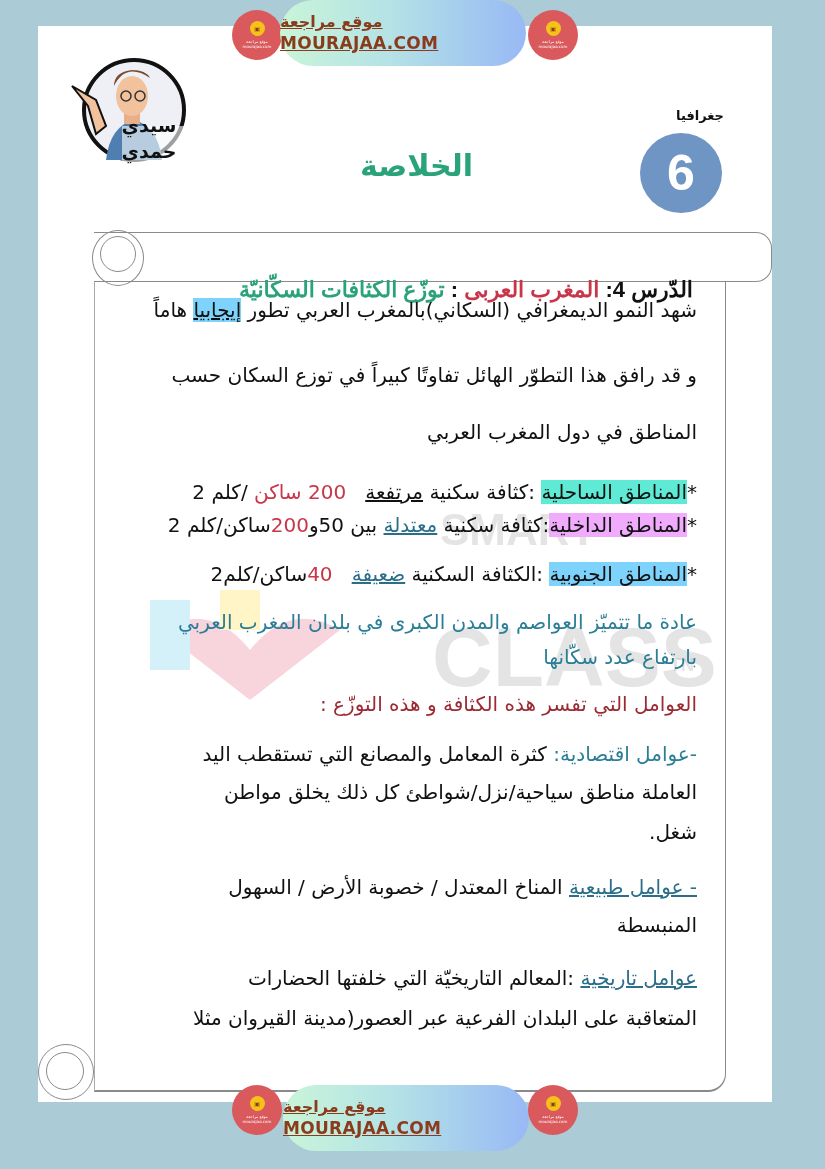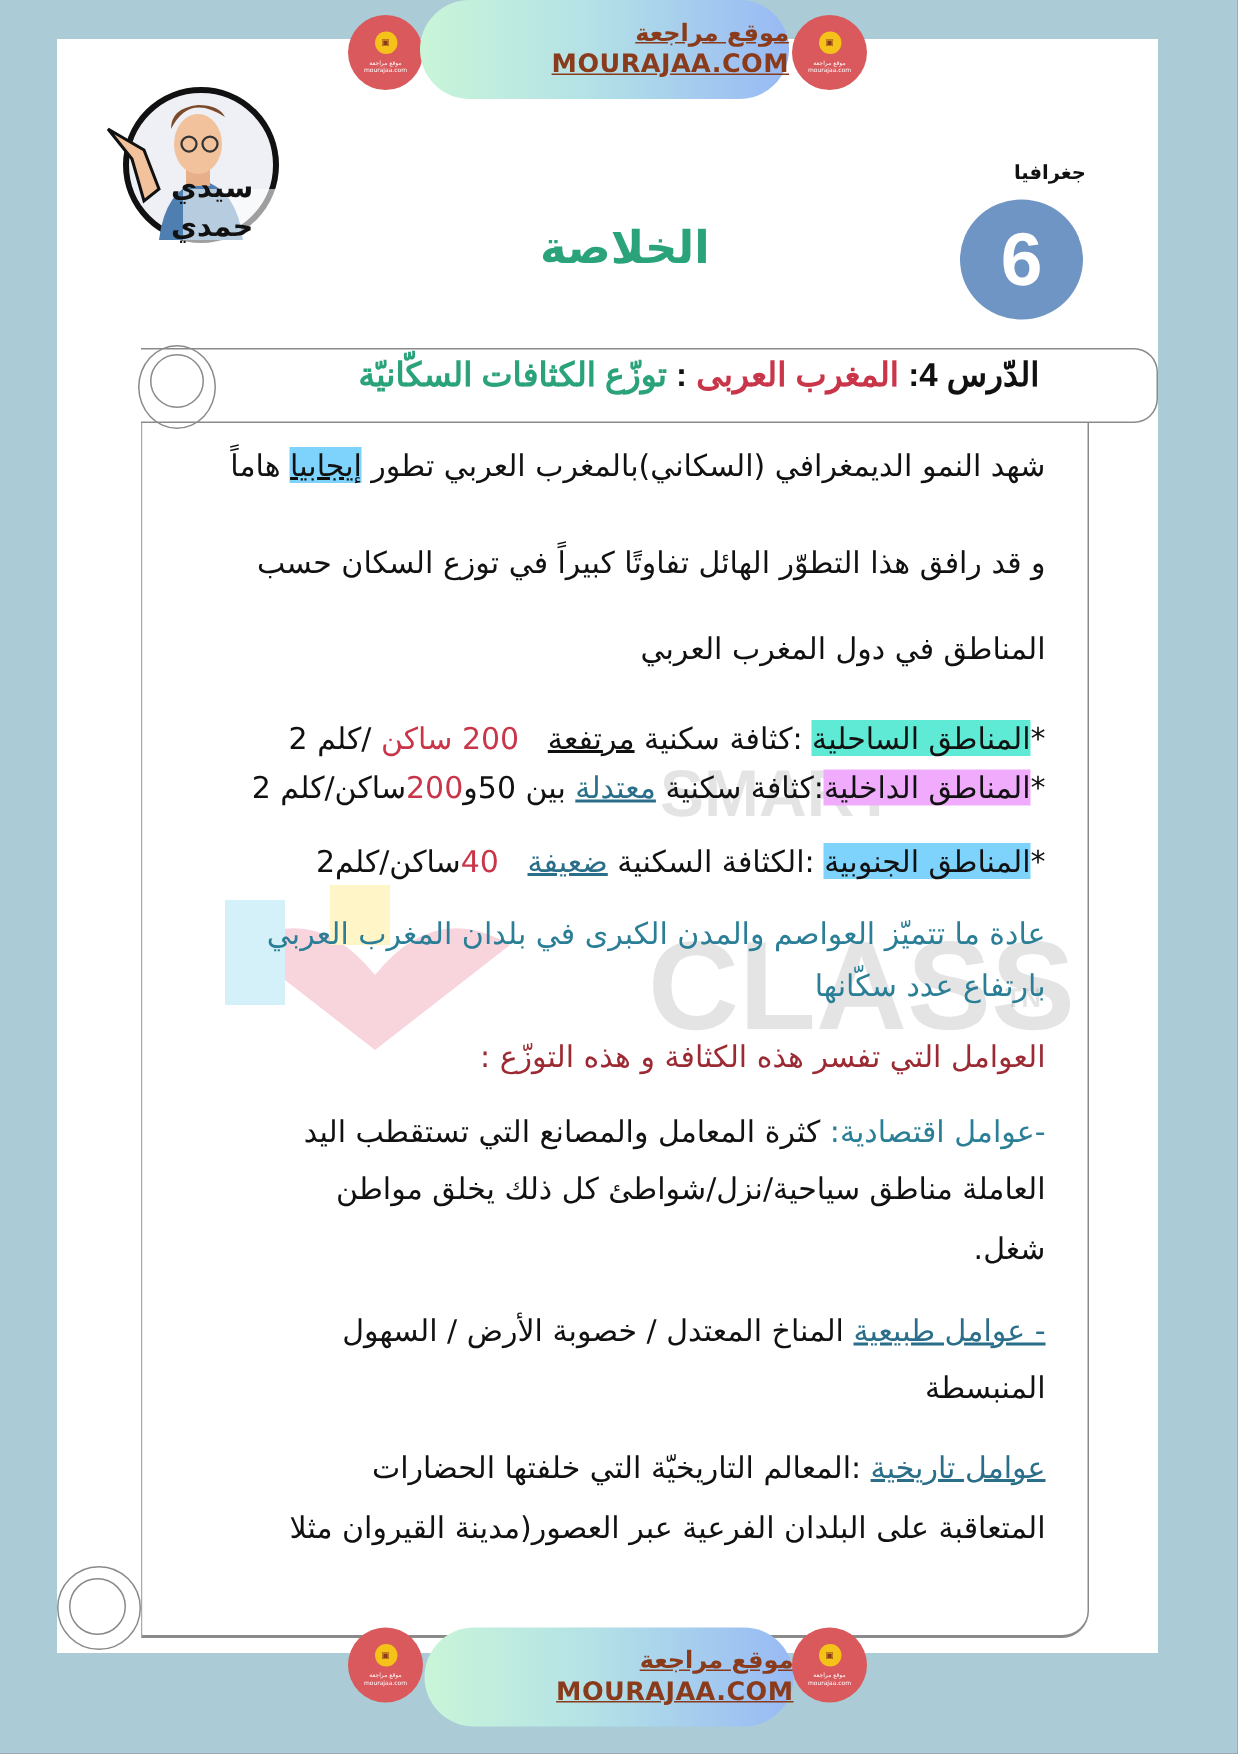--- a/index.html
+++ b/index.html
@@ -2,21 +2,21 @@
 <html><head>
 <meta charset="utf-8">
 <style>
   html,body{margin:0;padding:0;}
   body{width:825px;height:1169px;background:#abcbd6;position:relative;overflow:hidden;
        font-family:"DejaVu Sans",sans-serif;}
   .page{position:absolute;left:38px;top:26px;width:734px;height:1076px;background:#ffffff;}
   
   .badge{position:absolute;left:280px;width:246px;height:66px;border-radius:33px;
          background:linear-gradient(90deg,#c9f5d8 0%,#b4e2e6 45%,#98b9f5 100%);
-         display:flex;flex-direction:column;align-items:flex-end;justify-content:center;z-index:5;}
+         display:flex;flex-direction:column;align-items:flex-start;justify-content:center;z-index:5;}
   .badge.top{top:0px;}
   .badge.bottom{top:1085px;width:246px;}
   .badge .ar{font-family:"DejaVu Sans",sans-serif;font-size:16px;font-weight:bold;color:#8a3b1c;
              text-decoration:underline;line-height:20px;direction:rtl;}
   .badge .en{font-family:"DejaVu Sans",sans-serif;font-size:17px;font-weight:bold;color:#8a3b1c;
              text-decoration:underline;line-height:22px;letter-spacing:0.3px;}
   .seal{position:absolute;width:50px;height:50px;border-radius:50%;background:#d9595c;z-index:5;
         display:flex;flex-direction:column;align-items:center;justify-content:center;}
   .seal .dot{width:15px;height:15px;border-radius:50%;background:#f5c21a;margin-bottom:3px;
              font-size:6px;color:#8a3b1c;display:flex;align-items:center;justify-content:center;}
@@ -77,21 +77,21 @@
     <circle cx="68" cy="54" r="50" fill="#eef0f6" stroke="#111" stroke-width="4"></circle>
     <path d="M40 104 Q44 70 68 64 Q92 70 96 104 Z" fill="#4f7fb0"></path>
     <rect x="58" y="54" width="16" height="14" fill="#e8b08a"></rect>
     <ellipse cx="66" cy="40" rx="16" ry="20" fill="#f1c29c"></ellipse>
     <path d="M48 30 Q60 6 84 22 Q80 14 66 14 Q48 16 48 30Z" fill="#7a4a2a"></path>
     <circle cx="60" cy="40" r="5" fill="none" stroke="#333" stroke-width="1.5"></circle>
     <circle cx="74" cy="40" r="5" fill="none" stroke="#333" stroke-width="1.5"></circle>
     <path d="M6 30 L22 50 L30 78 L40 70 L30 44 Z" fill="#f1c29c" stroke="#111" stroke-width="2"></path>
     <rect x="56" y="70" width="62" height="44" fill="#ffffff" opacity="0.6"></rect>
   </svg>
-  <div style="position:absolute;left:48px;top:56px;width:70px;direction:rtl;text-align:left;font-size:19px;font-weight:bold;color:#111;line-height:26px;white-space:normal;">سيدي حمدي</div>
+  <div style="position:absolute;left:48px;top:56px;width:70px;direction:rtl;text-align:center;font-size:19px;font-weight:bold;color:#111;line-height:26px;white-space:normal;">سيدي حمدي</div>
 </div>
 
 <div class="title-main">الخلاصة</div>
 <div class="subject">جغرافيا</div>
 <div class="num-circle">6</div>
 
 <div class="scroll">
   <div class="head"></div>
   <div class="body"></div>
 </div>
@@ -104,21 +104,21 @@
   <svg width="200" height="110" viewBox="0 0 200 110">
     <path d="M10 40 Q60 10 100 60 Q140 10 190 40 L100 110 Z" fill="#e0406a"></path>
     <rect x="70" y="0" width="40" height="40" fill="#ffd400"></rect>
     <rect x="0" y="10" width="40" height="70" fill="#3fc4e8"></rect>
   </svg>
 </div>
 <div class="watermark" style="left:440px;top:505px;font-size:44px;">SMART</div>
 <div class="watermark" style="left:432px;top:609px;font-size:84px;">CLASS</div>
 <div class="watermark" style="left:670px;top:655px;font-size:18px;">TN</div>
 
-<div class="lesson" style="right:132px;">
+<div class="lesson" style="right:132px;margin-top:40px;">
   <span class="k">الدّرس 4:</span>
   <span class="r">المغرب العربى</span>
   <span class="k">:</span>
   <span class="g">توزّع الكثافات السكّانيّة</span>
 </div>
 
 <div class="p" style="top:298px;">
   <span>شهد النمو الديمغرافي (السكاني)بالمغرب العربي تطور </span><span class="hl-yellow ul">إيجابيا</span><span> هاماً</span>
 </div>
 <div class="p" style="top:363px;">و قد رافق هذا التطوّر الهائل  تفاوتًا كبيراً في توزع السكان حسب</div>

